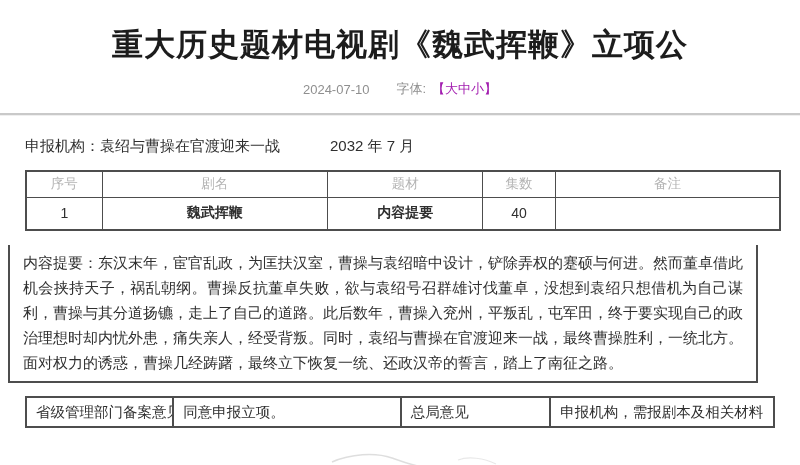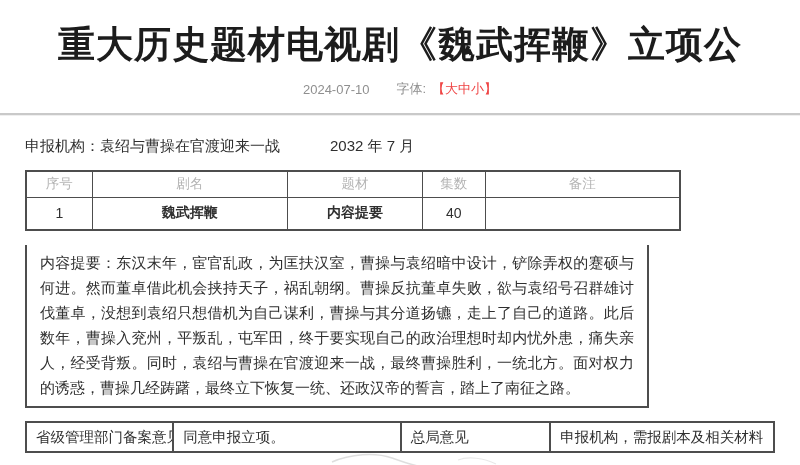--- a/index.html
+++ b/index.html
@@ -10,39 +10,39 @@
     color: #333333;
     overflow: hidden;
     position: relative;
   }
   .page { width: 800px; height: 465px; position: relative; }
 
   
   .title-block {
     margin-top: 22px;
     text-align: center;
-    font-size: 37px;
+    font-size: 31px;
     font-weight: bold;
     color: #1c1c1c;
     line-height: 46px;
     letter-spacing: 1px;
   }
 
   
   .meta-row {
     margin-top: 12px;
     display: flex;
     justify-content: center;
     align-items: center;
     gap: 27px;
     font-size: 13px;
     color: #8f8f8f;
   }
   .meta-item { display: inline-flex; gap: 6px; }
-  .font-options { color: #ef4444; cursor: pointer; }
+  .font-options { color: #a21caf; cursor: pointer; }
 
   
   .separator {
     margin-top: 15px;
     border-top: 2px solid #c9c9c9;
     border-bottom: 1px solid #efefef;
     height: 0;
   }
 
   
@@ -52,21 +52,21 @@
     align-items: center;
     font-size: 15px;
     color: #2f2f2f;
   }
   .info-left  { width: 305px; }
   .info-mid   { flex: 1; text-align: left; }
   .info-right { text-align: right; white-space: nowrap; }
 
   
   .main-table {
-    width: 656px;
+    width: 756px;
     margin: 14px 25px;
     border-collapse: collapse;
     table-layout: fixed;
     font-size: 14px;
   }
   .main-table th, .main-table td {
     border: 1px solid #4d4d4d;
     text-align: center;
     vertical-align: middle;
   }
@@ -79,22 +79,22 @@
   }
   .main-table td {
     height: 33px;
     color: #2f2f2f;
     font-weight: bold;
   }
   .main-table td.plain { font-weight: normal; }
 
   
   .summary-box {
-    width: 624px;
-    margin: 0 25px;
+    width: 750px;
+    margin: 0 8px;
     border: 2px solid #4d4d4d;
     border-top: none;
     padding: 5px 13px 6px 13px;
     font-size: 15px;
     line-height: 25px;
     color: #2f2f2f;
     text-align: justify;
   }
 
   

